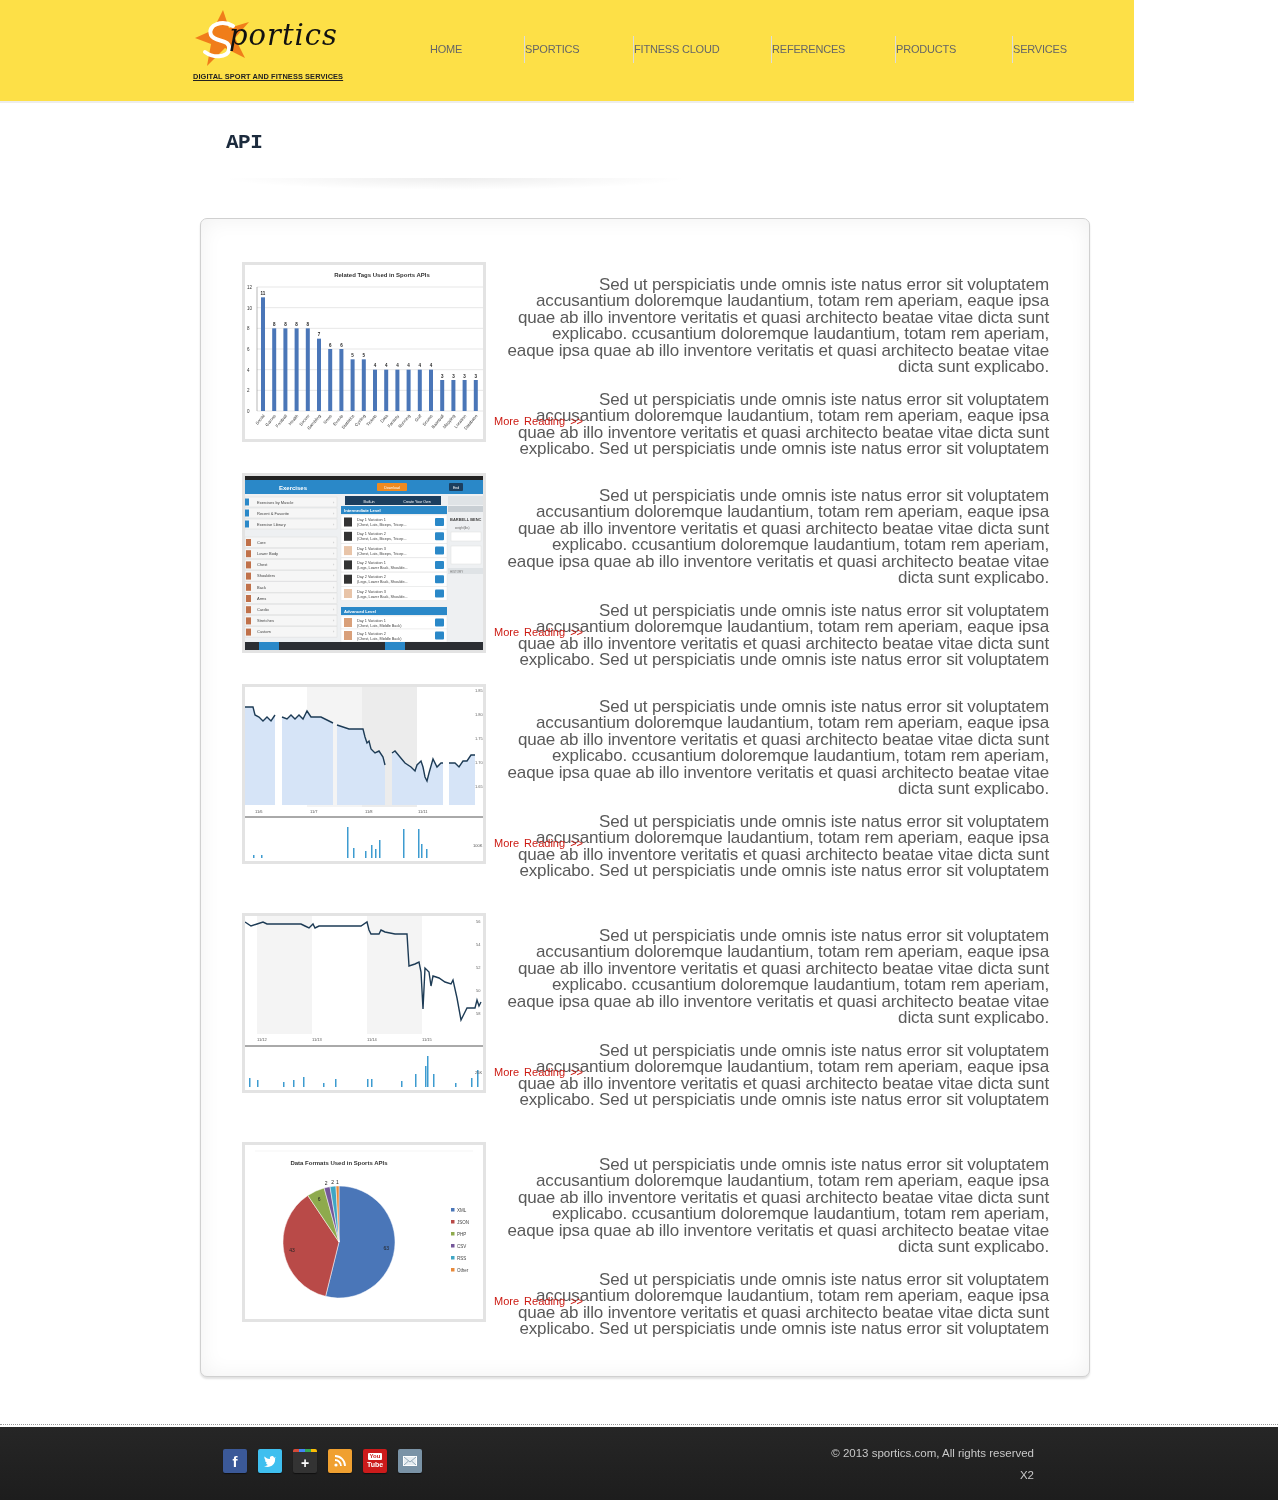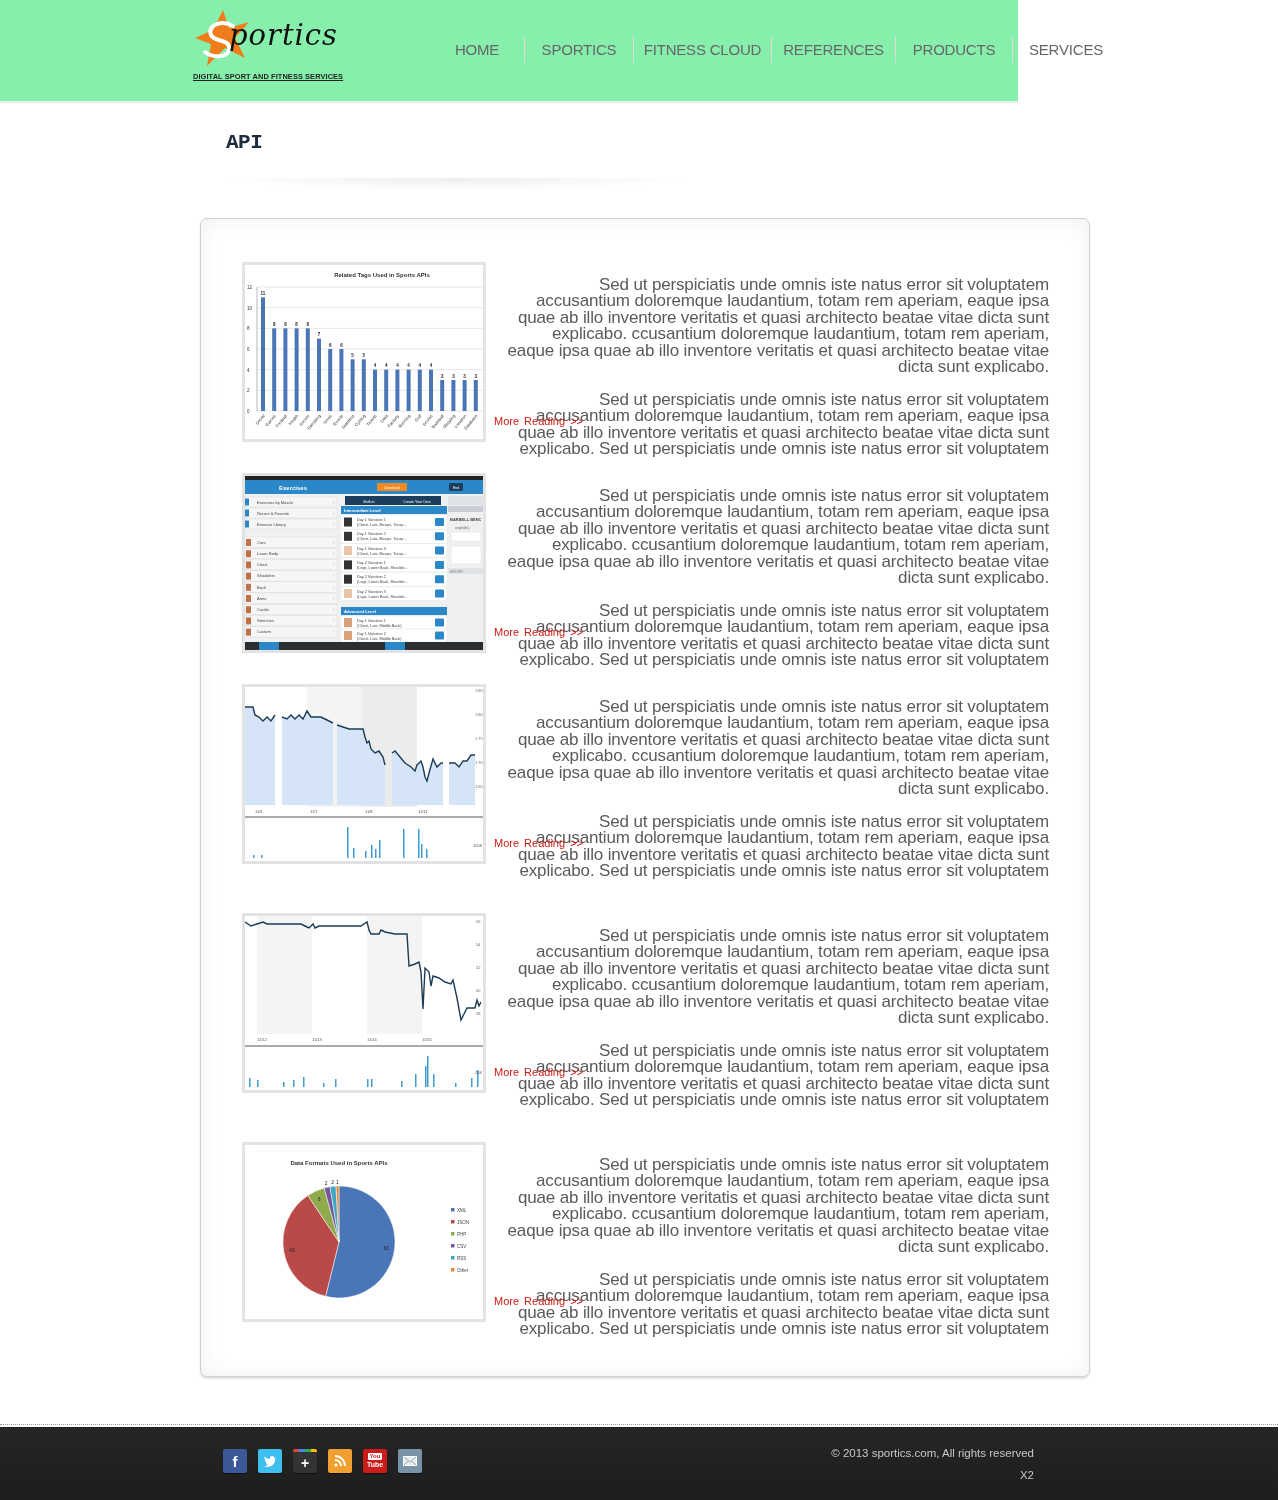--- a/index.html
+++ b/index.html
@@ -1,27 +1,27 @@
 <!DOCTYPE html>
 <html><head>
 <meta charset="utf-8">
 <style>
   * { box-sizing: border-box; margin: 0; padding: 0; }
   html, body { width: 1278px; background: #ffffff; }
   body { font-family: "Liberation Sans", "DejaVu Sans", sans-serif; color: #555; position: relative; height: 1500px; overflow: hidden; }
 
   
-  .header { position: absolute; left: 0; top: 0; width: 1018px; height: 103px; border-bottom: 2px solid #ededed; background: #86efac; }
+  .header { position: absolute; left: 0; top: 0; width: 1134px; height: 103px; border-bottom: 2px solid #ededed; background: #fde047; }
   .logo { position: absolute; left: 193px; top: 8px; width: 150px; height: 76px; }
   .logo-star { position: absolute; left: 0; top: 0; }
   .logo-word { position: absolute; left: 36px; top: 10px; font-family: "DejaVu Serif", serif; font-style: italic; font-size: 29px; color: #111; letter-spacing: 1px; }
   .logo-tag { position: absolute; left: 0; top: 64px; font-size: 7.4px; font-weight: bold; color: #222; white-space: nowrap; letter-spacing: 0.1px; text-decoration: underline; }
 
   .nav { position: absolute; top: 36px; left: 430px; height: 27px; display: flex; }
-  .nav-item { position: relative; height: 27px; line-height: 27px; font-size: 15px; color: #666; text-align: center; text-decoration: none; letter-spacing: -0.2px; }
+  .nav-item { position: relative; height: 27px; line-height: 27px; font-size: 11px; color: #666; text-align: left; text-decoration: none; letter-spacing: -0.2px; }
   .nav-sep { width: 1px; height: 27px; background: #dcdcdc; }
 
   
   .page-title { position: absolute; left: 226px; top: 131px; font-size: 21px; font-weight: bold; color: #1c2b3d; font-family: Liberation Mono, monospace; letter-spacing: -0.5px; }
   .title-shadow { position: absolute; left: 220px; top: 178px; width: 470px; height: 12px; background: radial-gradient(ellipse at center top, rgba(0,0,0,0.07) 0%, rgba(0,0,0,0) 70%); }
 
   
   .panel { position: absolute; left: 200px; top: 218px; width: 890px; height: 1159px; border: 1px solid #d0d0d0; border-radius: 7px; background: #fff; box-shadow: 0 2px 2px rgba(0,0,0,0.12), inset 0 0 22px rgba(0,0,0,0.06); }
 
   .article { position: absolute; left: 242px; width: 810px; }

